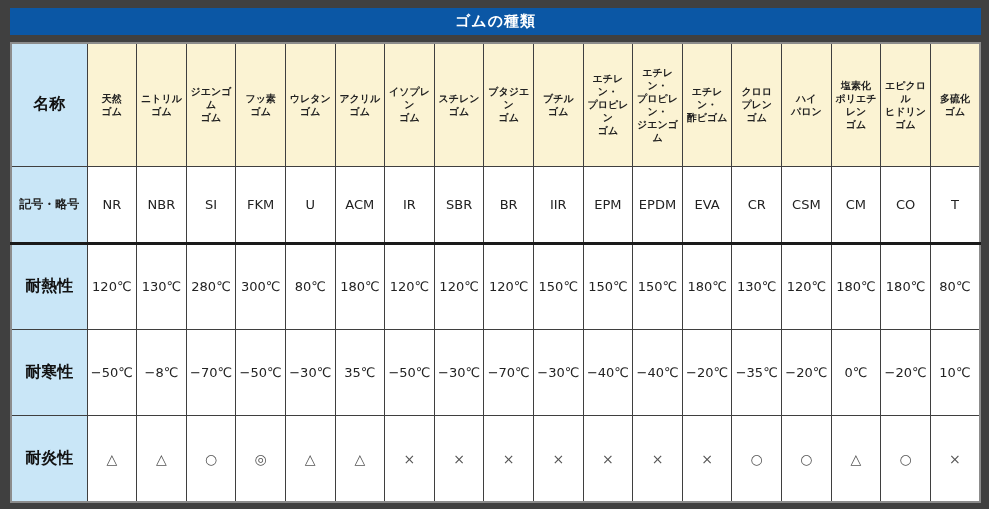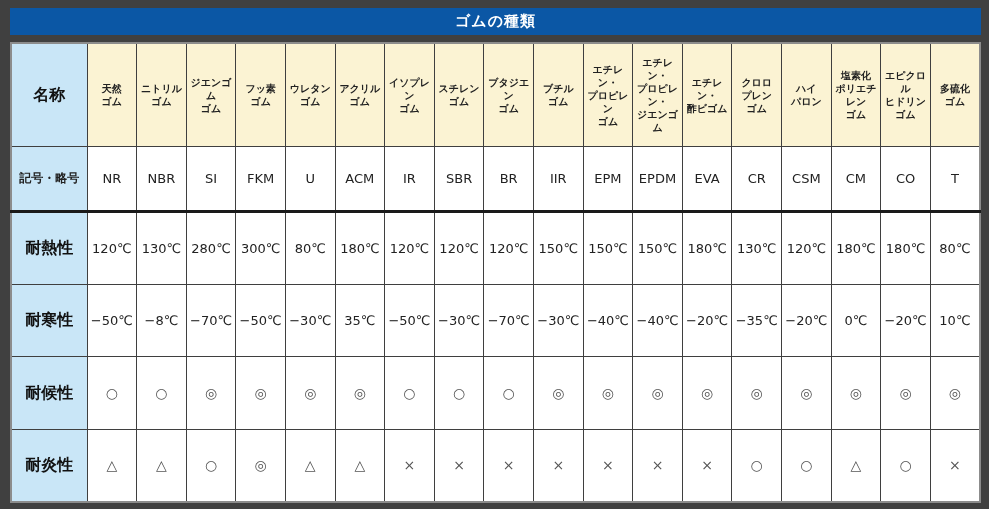--- a/index.html
+++ b/index.html
@@ -180,41 +180,20 @@
           <td class="val">−40℃</td>
           <td class="val">−40℃</td>
           <td class="val">−20℃</td>
           <td class="val">−35℃</td>
           <td class="val">−20℃</td>
           <td class="val">0℃</td>
           <td class="val">−20℃</td>
           <td class="val">10℃</td>
         </tr>
         <tr class="r-data">
-          <td class="row-label">耐候性</td>
-          <td class="mark">○</td>
-          <td class="mark">○</td>
-          <td class="mark">◎</td>
-          <td class="mark">◎</td>
-          <td class="mark">◎</td>
-          <td class="mark">◎</td>
-          <td class="mark">○</td>
-          <td class="mark">○</td>
-          <td class="mark">○</td>
-          <td class="mark">◎</td>
-          <td class="mark">◎</td>
-          <td class="mark">◎</td>
-          <td class="mark">◎</td>
-          <td class="mark">◎</td>
-          <td class="mark">◎</td>
-          <td class="mark">◎</td>
-          <td class="mark">◎</td>
-          <td class="mark">◎</td>
-        </tr>
-        <tr class="r-data">
           <td class="row-label">耐炎性</td>
           <td class="mark">△</td>
           <td class="mark">△</td>
           <td class="mark">○</td>
           <td class="mark">◎</td>
           <td class="mark">△</td>
           <td class="mark">△</td>
           <td class="mark">×</td>
           <td class="mark">×</td>
           <td class="mark">×</td>

